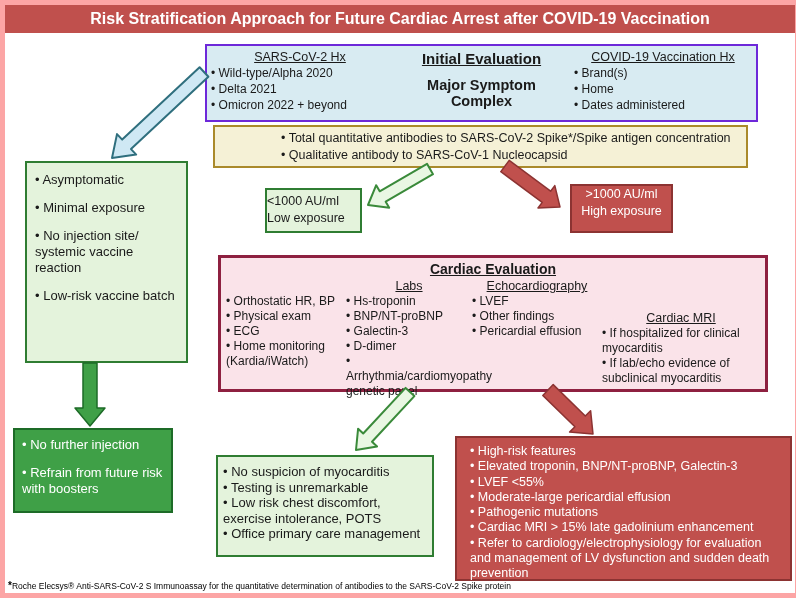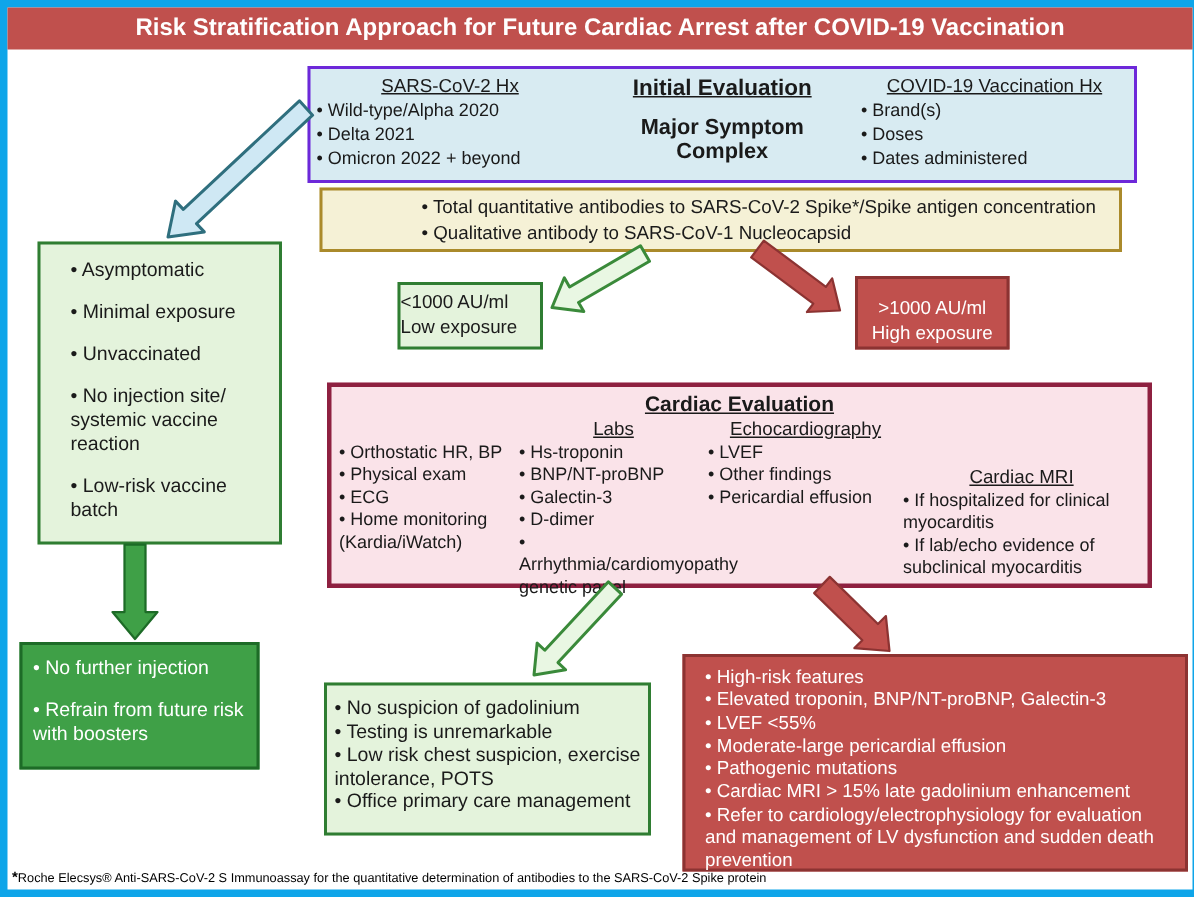--- a/index.html
+++ b/index.html
@@ -1,17 +1,17 @@
 <!DOCTYPE html>
 <html><head>
 <meta charset="utf-8">
 <style>
   html,body{margin:0;padding:0;background:#fff;}
   .canvas{
-    position:relative;width:796px;height:598px;background:#0ea5e9;
+    position:relative;width:796px;height:598px;background:#fca5a5;
     font-family:"Liberation Sans",sans-serif;color:#1a1a1a;overflow:hidden;
   }
   .inner-bg{position:absolute;left:5px;top:5px;width:790px;height:588px;background:#ffffff;}
   .title-bar{
     position:absolute;left:5px;top:5px;width:790px;height:28px;background:#c0504d;
     color:#fff;font-weight:bold;font-size:16px;line-height:28px;text-align:center;
   }
   .box{position:absolute;box-sizing:border-box;}
   .bullet::before{content:"• ";}
   .u{text-decoration:underline;}
@@ -25,26 +25,26 @@
   .blue-box .bullet{font-size:12px;line-height:16px;}
   .main-head{font-size:15px;line-height:17px;font-weight:bold;}
   .sub-head{font-size:14.5px;line-height:16px;font-weight:bold;margin-top:10px;padding:0 20px;}
 
   
   .yellow-box{left:213px;top:125px;width:535px;height:43px;background:#f5f1d6;border:2px solid #aa8a2b;padding:3px 0 0 30px;}
   .yellow-box .bullet{font-size:12.5px;line-height:17px;margin-left:36px;}
 
   
   .lightgreen{background:#e4f3dc;border:2px solid #2f7d32;}
-  .left-profile{left:25px;top:161px;width:163px;height:202px;padding:9px 20px;}
+  .left-profile{left:25px;top:161px;width:163px;height:202px;padding:9px 8px;}
   .left-profile .bullet{font-size:13px;line-height:16px;}
   .gapped .bullet + .bullet{margin-top:12px;}
 
   .low-exposure{left:265px;top:188px;width:97px;height:45px;text-align:left;font-size:12.5px;line-height:17px;padding-top:3px;}
-  .high-exposure{left:570px;top:184px;width:103px;height:49px;background:#c0504d;border:2px solid #8c3332;color:#fff;text-align:center;font-size:12.5px;line-height:17px;padding-top:11px;}
+  .high-exposure{left:570px;top:184px;width:103px;height:49px;background:#c0504d;border:2px solid #8c3332;color:#fff;text-align:center;font-size:12.5px;line-height:17px;padding-top:0;}
 
   
   .pink-box{left:218px;top:255px;width:550px;height:137px;background:#fae3e9;border:3px solid #8e2040;padding:3px 5px;}
   .pink-title{text-align:center;font-size:14px;font-weight:bold;line-height:17px;}
   .pink-cols{display:flex;margin-top:1px;}
   .pc{overflow:visible;}
   .pc .col-head{font-size:12.5px;line-height:15px;}
   .pc .bullet{font-size:12px;line-height:15px;}
   .pc1{width:120px;}
   .pc2{width:126px;}
@@ -80,34 +80,33 @@
       <div class="bullet">Delta 2021</div>
       <div class="bullet">Omicron 2022 + beyond</div>
     </div>
     <div class="bb-col2">
       <div class="main-head"><span class="u">Initial Evaluation</span></div>
       <div class="sub-head">Major Symptom Complex</div>
     </div>
     <div class="bb-col3">
       <div class="col-head"><span class="u">COVID-19 Vaccination Hx</span></div>
       <div class="bullet">Brand(s)</div>
-      <div class="bullet">Doses</div>
+      <div class="bullet">Home</div>
       <div class="bullet">Dates administered</div>
     </div>
   </div>
 
   <div class="box yellow-box">
     <div class="bullet">Total quantitative antibodies to SARS-CoV-2 Spike*/Spike antigen concentration</div>
     <div class="bullet">Qualitative antibody to SARS-CoV-1 Nucleocapsid</div>
   </div>
 
   <div class="box lightgreen left-profile gapped">
     <div class="bullet">Asymptomatic</div>
     <div class="bullet">Minimal exposure</div>
-    <div class="bullet">Unvaccinated</div>
     <div class="bullet">No injection site/ systemic vaccine reaction</div>
     <div class="bullet">Low-risk vaccine batch</div>
   </div>
 
   <div class="box lightgreen low-exposure">
     <div>&lt;1000 AU/ml</div>
     <div>Low exposure</div>
   </div>
   <div class="box high-exposure">
     <div>&gt;1000 AU/ml</div>
@@ -145,23 +144,23 @@
       </div>
     </div>
   </div>
 
   <div class="box darkgreen-box gapped">
     <div class="bullet">No further injection</div>
     <div class="bullet">Refrain from future risk with boosters</div>
   </div>
 
   <div class="box lightgreen low-outcome">
-    <div class="bullet">No suspicion of gadolinium</div>
+    <div class="bullet">No suspicion of myocarditis</div>
     <div class="bullet">Testing is unremarkable</div>
-    <div class="bullet">Low risk chest suspicion, exercise intolerance, POTS</div>
+    <div class="bullet">Low risk chest discomfort, exercise intolerance, POTS</div>
     <div class="bullet">Office primary care management</div>
   </div>
 
   <div class="box high-outcome">
     <div class="bullet">High-risk features</div>
     <div class="bullet">Elevated troponin, BNP/NT-proBNP, Galectin-3</div>
     <div class="bullet">LVEF &lt;55%</div>
     <div class="bullet">Moderate-large pericardial effusion</div>
     <div class="bullet">Pathogenic mutations</div>
     <div class="bullet">Cardiac MRI &gt; 15% late gadolinium enhancement</div>

